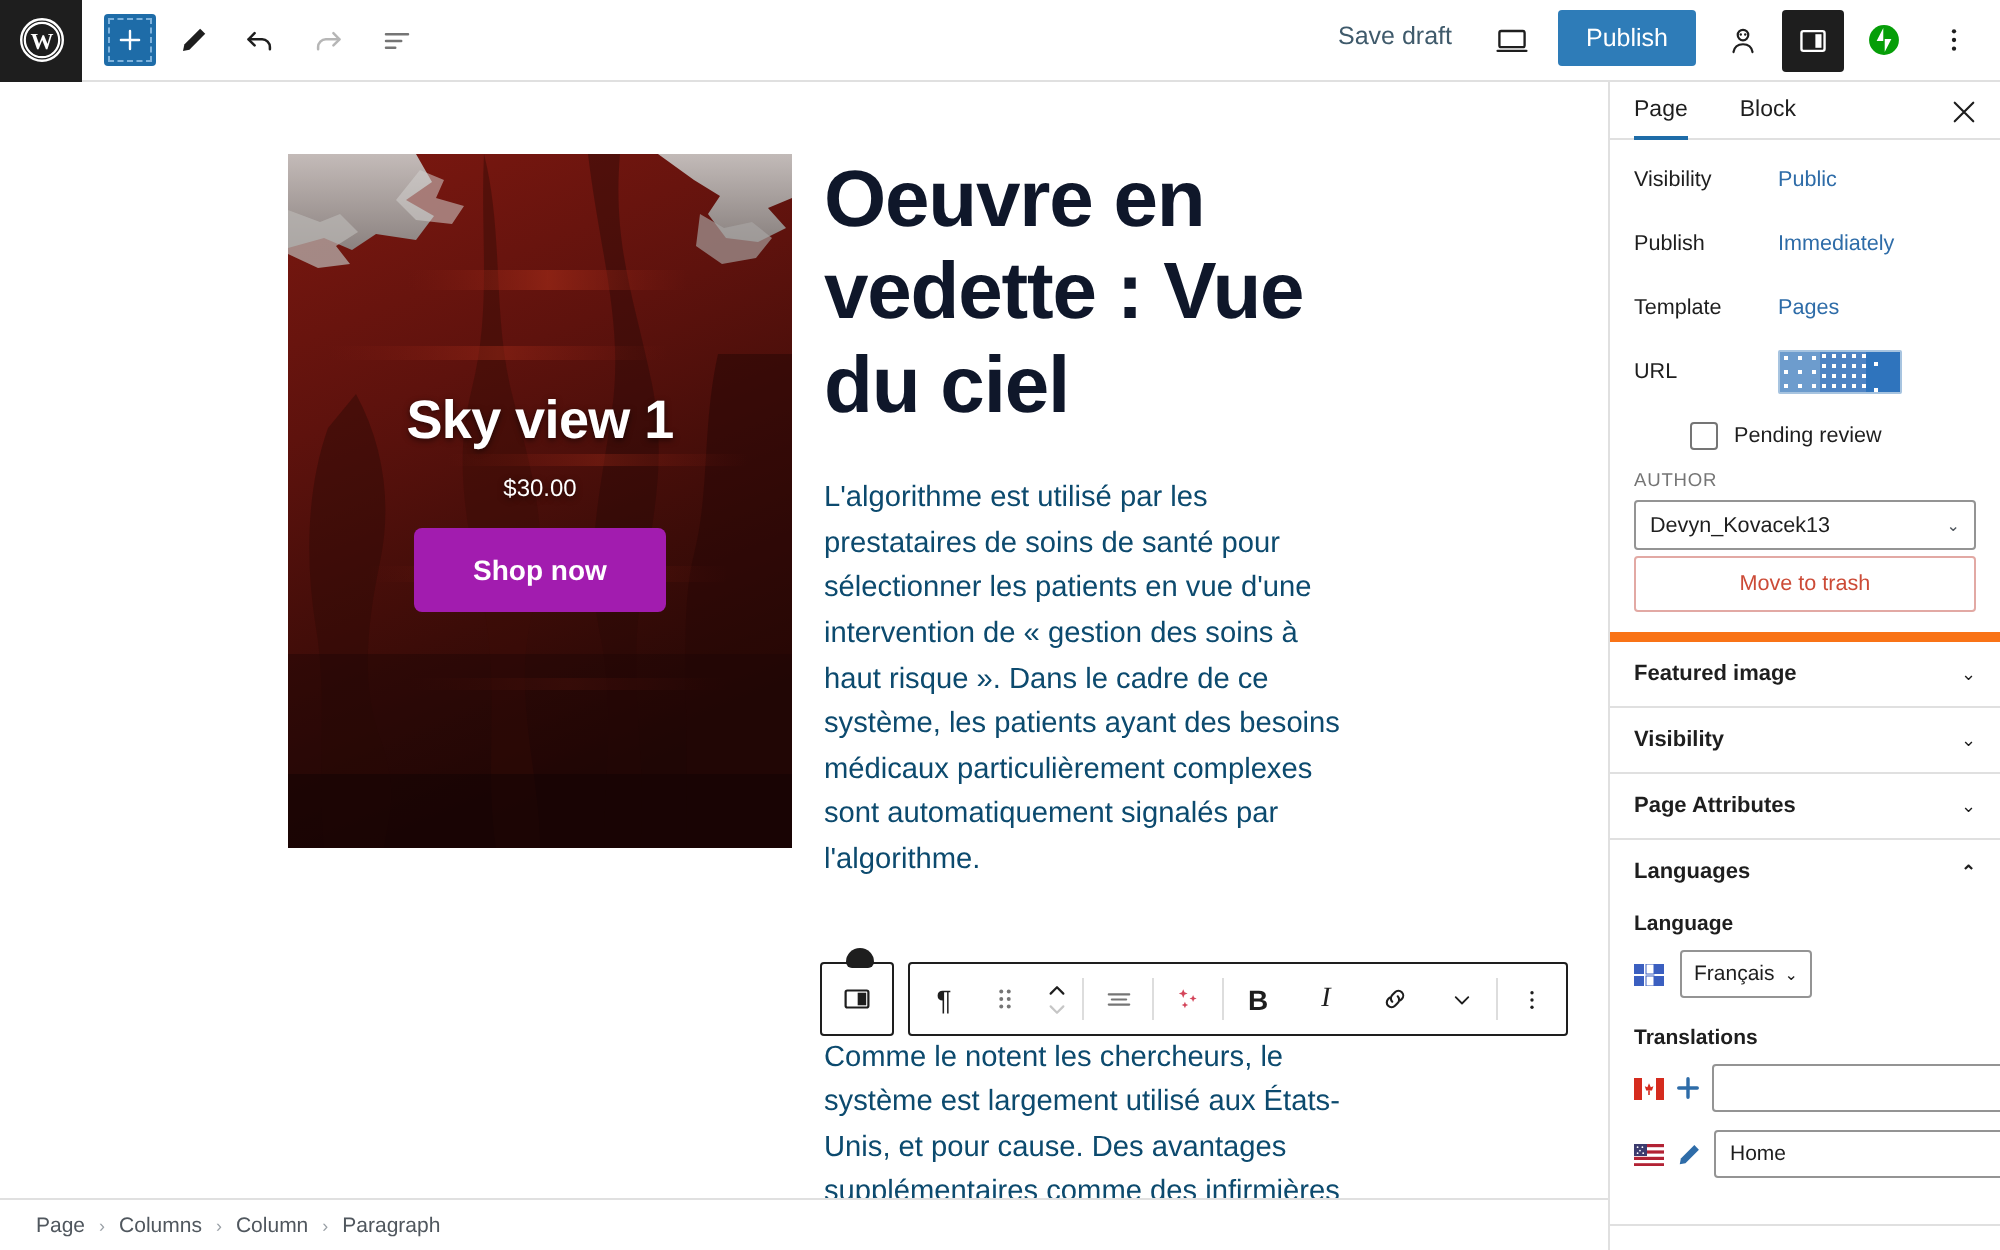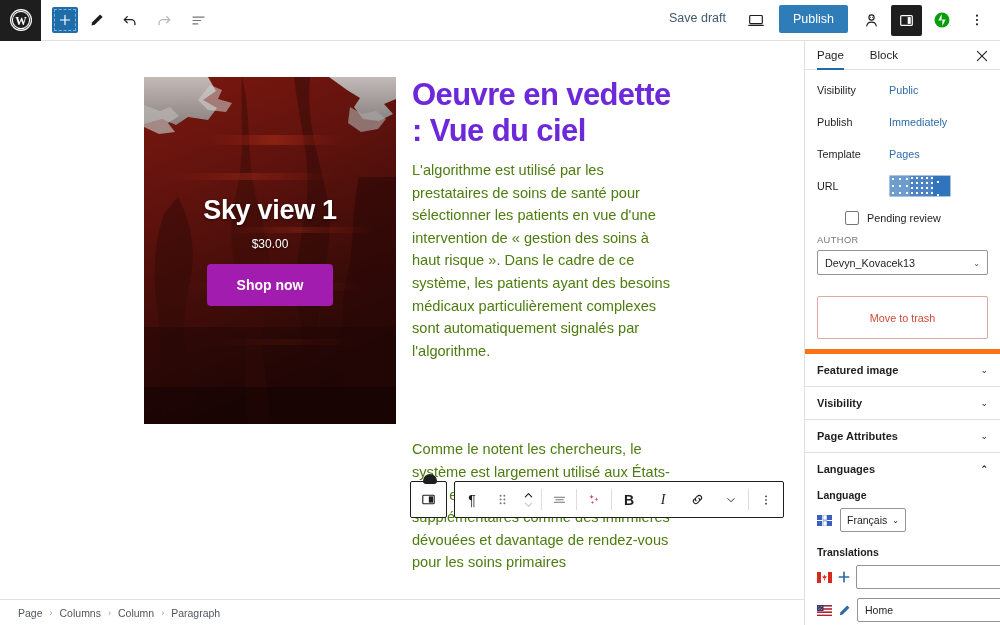--- a/index.html
+++ b/index.html
@@ -94,26 +94,26 @@
     text-shadow: 0 1px 3px rgba(0,0,0,.55);
   }
   .shop-btn {
     display: inline-block; background: #a21caf; color: #fff;
     font-size: 14px; font-weight: bold; border: none; border-radius: 4px;
     padding: 13px 30px; cursor: pointer;
   }
 
   
   .post-title {
-    font-size: 31px; line-height: 1.16; font-weight: bold;
-    letter-spacing: -0.6px; color: #6d28d9;
-    margin-bottom: 10px;
+    font-size: 40px; line-height: 1.16; font-weight: bold;
+    letter-spacing: -0.6px; color: #0f172a;
+    margin-bottom: 22px;
   }
   .body-p {
-    font-size: 14.6px; line-height: 1.55; color: #4d7c0f;
+    font-size: 14.6px; line-height: 1.55; color: #0c4a6e;
     margin-bottom: 16px;
   }
   .body-p.second { margin-top: 76px; }
 
   
   .block-toolbar {
     position: absolute; left: 410px; top: 440px;
     display: flex; align-items: stretch; gap: 7px;
     z-index: 30;
   }
@@ -212,21 +212,21 @@
     width: 100%; height: 25px; border: 1px solid #949494; border-radius: 2px;
     background: #fff; font-size: 10.8px; color: #1e1e1e;
     padding: 0 20px 0 7px; font-family: inherit;
     display: flex; align-items: center; cursor: pointer; position: relative;
   }
   .sb-select .chev {
     position: absolute; right: 7px; top: 50%; transform: translateY(-50%);
     font-size: 8px; color: #50575e;
   }
   .trash-btn {
-    width: 100%; height: 43px; margin-top: 21px;
+    width: 100%; height: 28px; margin-top: 3px;
     border: 1px solid #e2a9a4; background: #fff; border-radius: 2px;
     color: #cc4b37; font-size: 10.8px; cursor: pointer; font-family: inherit;
   }
   .panel-row {
     display: flex; align-items: center; justify-content: space-between;
     padding: 10px 12px; border-bottom: 1px solid #e0e0e0;
     cursor: pointer; font-size: 11px; color: #1e1e1e; font-weight: bold;
   }
   .panel-row .chev { font-size: 9px; color: #1e1e1e; font-weight: normal; }
   .lang-panel { padding: 10px 12px 14px; border-bottom: 1px solid #e0e0e0; }

